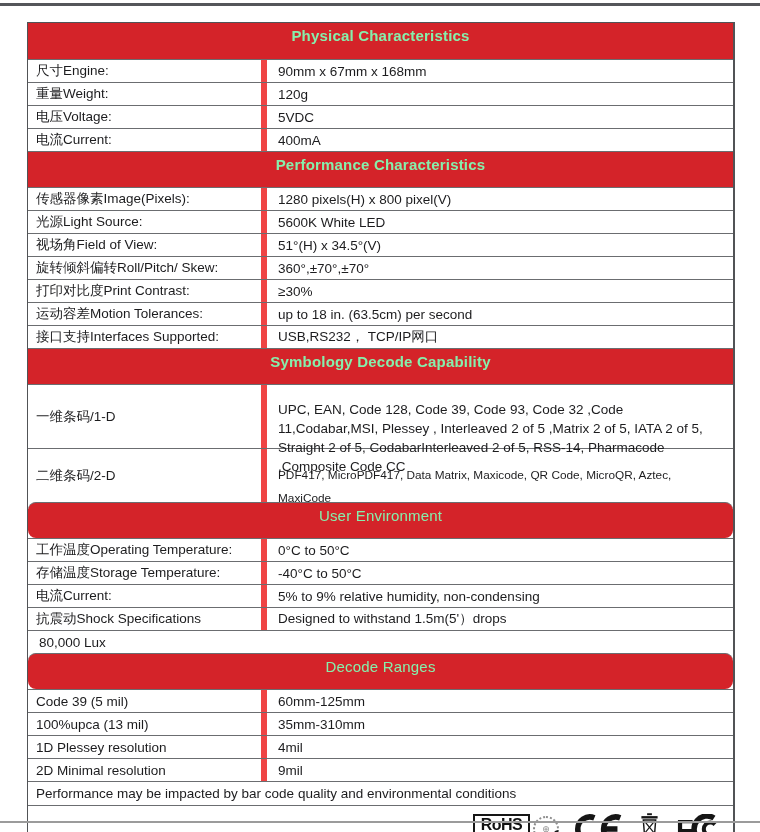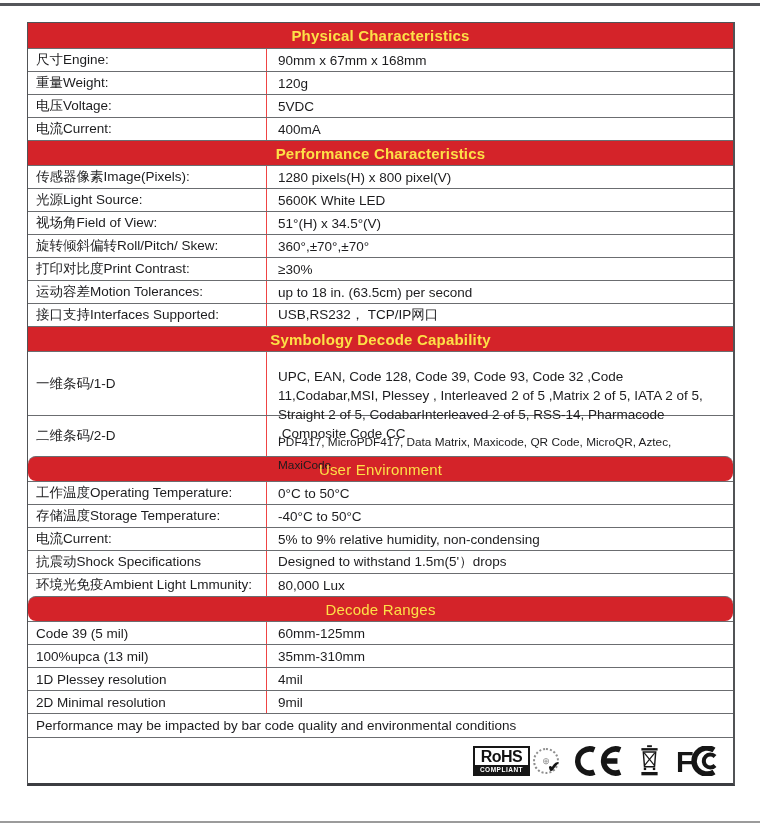--- a/index.html
+++ b/index.html
@@ -8,36 +8,36 @@
   .page { position:relative; width:760px; height:832px; background:#fff; }
 
   .rule { position:absolute; left:0; width:760px; }
   .rule.top { top:3px; height:3px; background:#54565a; }
   .rule.bottom { top:821px; height:2px; background:#9b9b9b; }
 
   .spec-table { position:absolute; top:22px; left:27px; width:708px;
                 border:1px solid #515356; border-right-width:2px;
                 border-bottom:3px solid #3c3d41; background:#fff; }
 
-  .sec-header { height:25px; line-height:25px; background:#d42329; color:#fde047;
+  .sec-header { height:36px; line-height:25px; background:#d42329; color:#86efac;
                 text-align:center; font-size:15px; font-weight:700;
                 letter-spacing:0.2px; }
   .sec-header.light { font-weight:400;border-radius:8px; }
   .spec-table > div + div { border-top:1px solid #6b6d70; }
 
   .row { display:flex; align-items:stretch; height:23px; }
   .row.r-1d { height:64px; }
-  .row.r-2d { height:41px; }
+  .row.r-2d { height:54px; }
   .row.footer-row { height:24px; }
   .row.icons-row { height:46px; display:flex; justify-content:flex-end;
                    align-items:center; gap:16px; padding-right:12px; }
 
   .cell { display:flex; align-items:center; font-size:13.5px; }
   .cell.label { flex:0 0 239px; width:239px; padding:0 6px 0 8px;
-                border-right:1px solid #ef4444; }
+                border-right:6px solid #ef4444; }
   .cell.value { flex:1; padding:0 8px 0 11px; }
   .cell.value.block { display:block; padding-top:15px; line-height:19px; }
   .cell.value.small { font-size:11.8px; line-height:23px; }
   .cell.note { flex:1; padding:0 8px; }
 
   
   .rohs-group { display:flex; align-items:center; gap:3px; }
   .rohs-box { border:2px solid #161616; width:57px; text-align:center;
               display:flex; flex-direction:column; background:#fff; }
   .rohs-text { font-weight:700; font-size:16px; line-height:17px;
@@ -128,21 +128,20 @@
     </div>
     <div class="row">
       <div class="cell label">电流Current:</div>
       <div class="cell value">5% to 9% relative humidity, non-condensing</div>
     </div>
     <div class="row">
       <div class="cell label">抗震动Shock Specifications</div>
       <div class="cell value">Designed to withstand 1.5m(5'）drops</div>
     </div>
     <div class="row">
-      <div class="cell label">环境光免疫Ambient Light Lmmunity:</div>
       <div class="cell value">80,000 Lux</div>
     </div>
 
     <div class="sec-header light">Decode Ranges</div>
     <div class="row">
       <div class="cell label">Code 39 (5 mil)</div>
       <div class="cell value">60mm-125mm</div>
     </div>
     <div class="row">
       <div class="cell label">100%upca (13 mil)</div>

